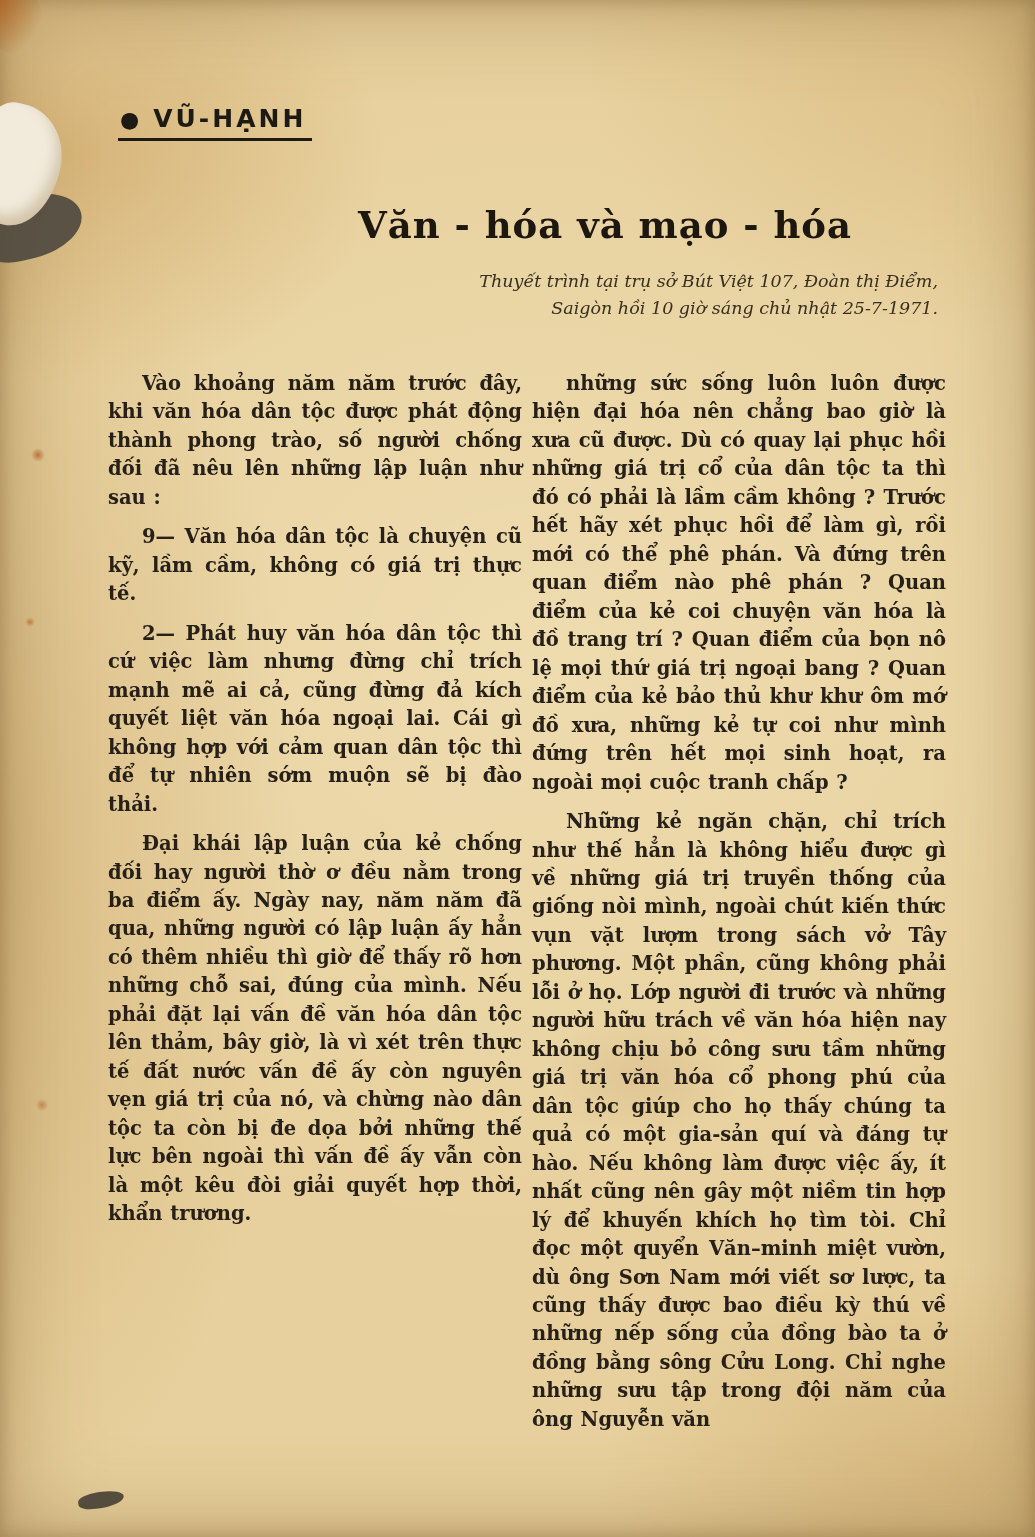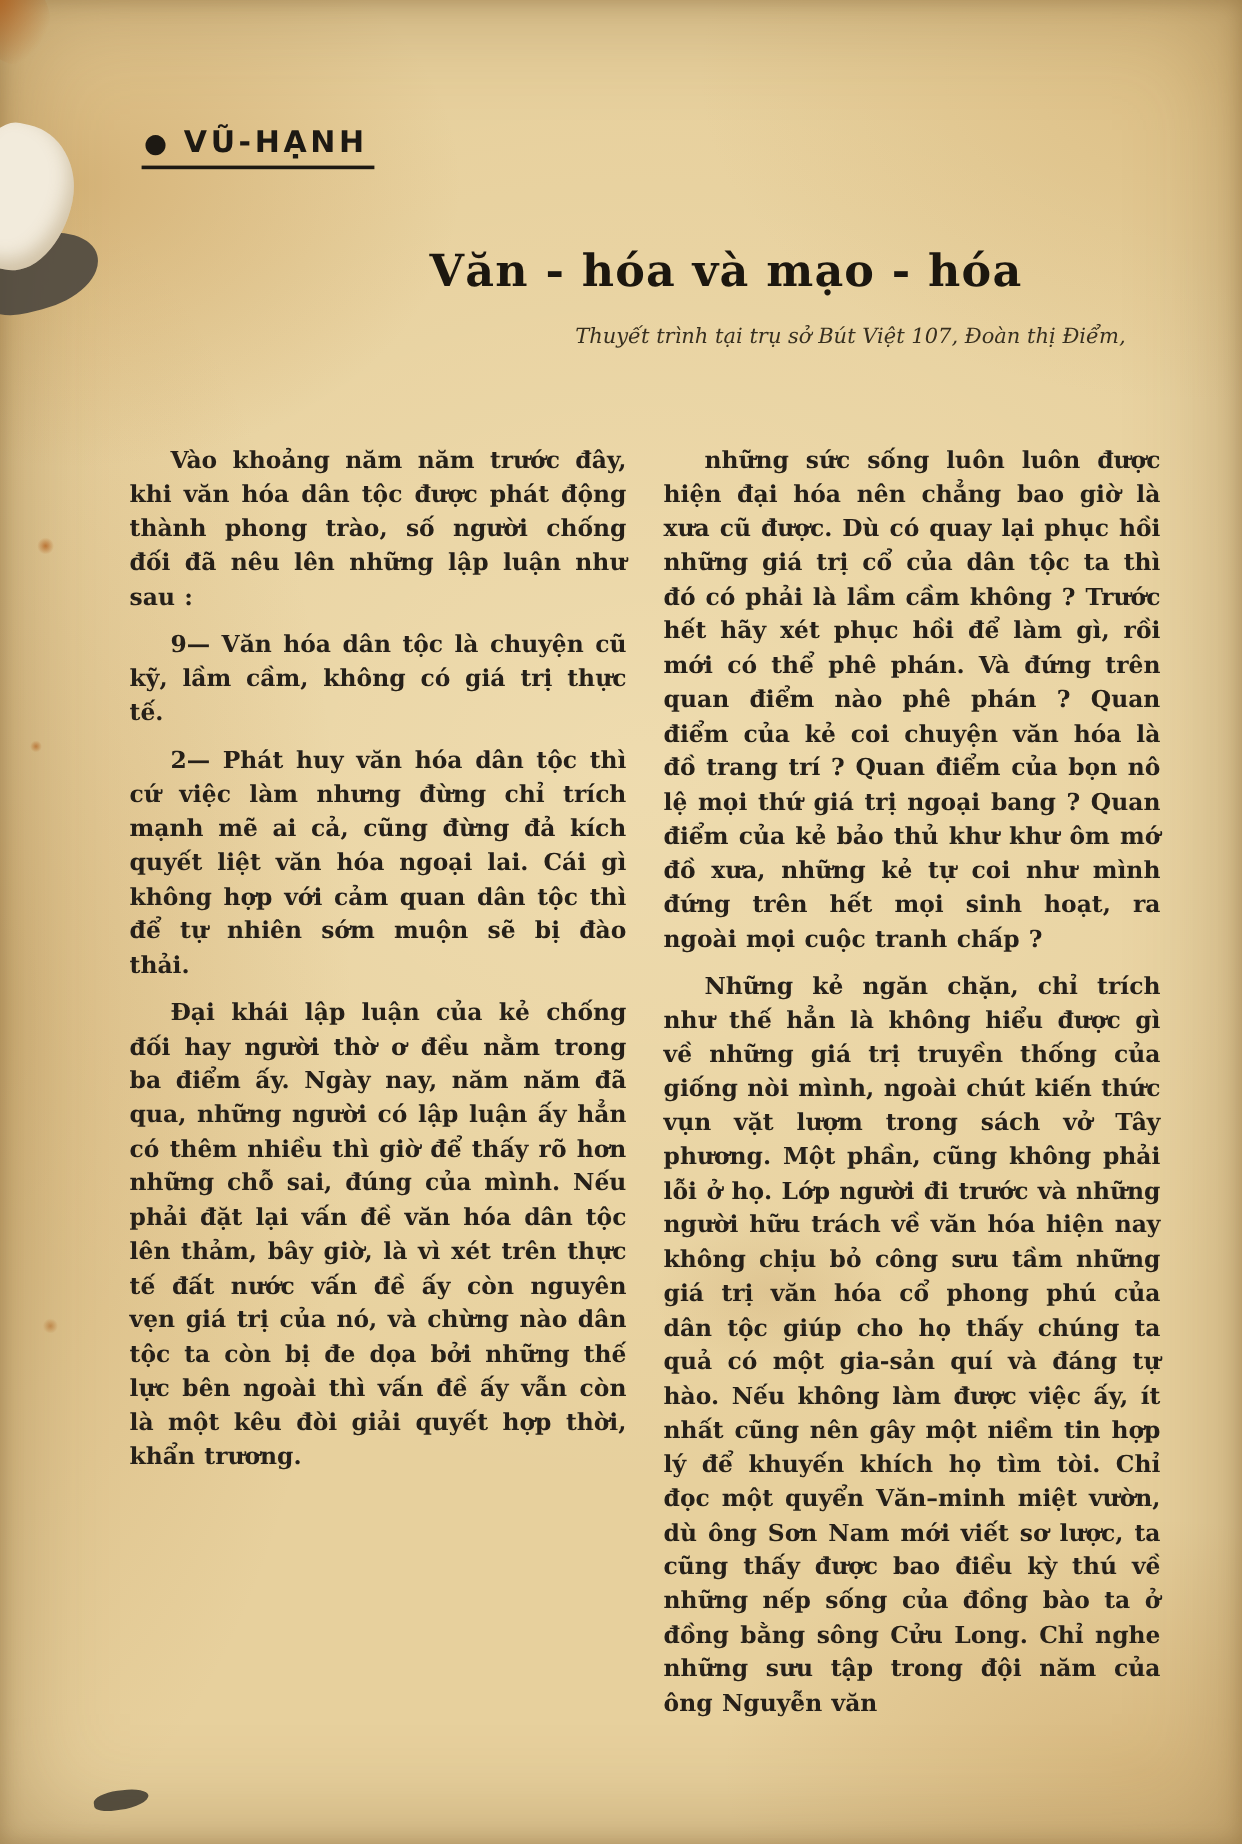--- a/index.html
+++ b/index.html
@@ -103,21 +103,21 @@
     line-height: 1.55;
     color: #372f1f;
     text-align: right;
   }
 
   .body-columns {
     position: absolute;
     left: 108px; top: 370px;
     width: 856px;
     display: flex;
-    gap: 31px;
+    gap: 10px;
   }
   .col {
     width: 414px;
     flex: 0 0 414px;
   }
   .para {
     margin: 0 0 11px 0;
     font-size: 19.5px;
     line-height: 1.46;
     font-weight: 700;
@@ -138,20 +138,21 @@
   <div class="curl-mark"></div>
 
   <div class="author">
     <span class="bullet">●</span><span>VŨ-HẠNH</span>
   </div>
 
   <h1 class="title">Văn - hóa và mạo - hóa</h1>
 
   <div class="subtitle">
     <div>Thuyết trình tại trụ sở Bút Việt 107, Đoàn thị Điểm,</div>
+    <div>Saigòn hồi 10 giờ sáng chủ nhật 25-7-1971.</div>
   </div>
 
   <div class="body-columns">
     <div class="col">
       <p class="para">Vào khoảng năm năm trước đây, khi văn hóa dân tộc được phát động thành phong trào, số người chống đối đã nêu lên những lập luận như sau :</p>
       <p class="para">9— Văn hóa dân tộc là chuyện cũ kỹ, lầm cầm, không có giá trị thực tế.</p>
       <p class="para">2— Phát huy văn hóa dân tộc thì cứ việc làm nhưng đừng chỉ trích mạnh mẽ ai cả, cũng đừng đả kích quyết liệt văn hóa ngoại lai. Cái gì không hợp với cảm quan dân tộc thì để tự nhiên sớm muộn sẽ bị đào thải.</p>
       <p class="para">Đại khái lập luận của kẻ chống đối hay người thờ ơ đều nằm trong ba điểm ấy. Ngày nay, năm năm đã qua, những người có lập luận ấy hẳn có thêm nhiều thì giờ để thấy rõ hơn những chỗ sai, đúng của mình. Nếu phải đặt lại vấn đề văn hóa dân tộc lên thảm, bây giờ, là vì xét trên thực tế đất nước vấn đề ấy còn nguyên vẹn giá trị của nó, và chừng nào dân tộc ta còn bị đe dọa bởi những thế lực bên ngoài thì vấn đề ấy vẫn còn là một kêu đòi giải quyết hợp thời, khẩn trương.</p>
     </div>
     <div class="col">

